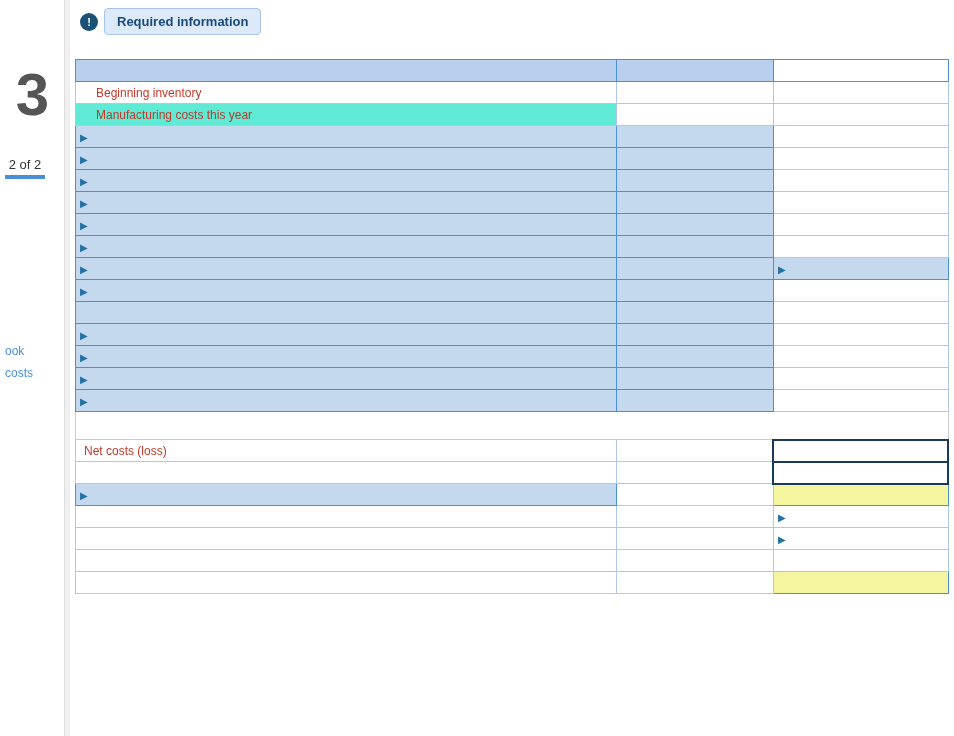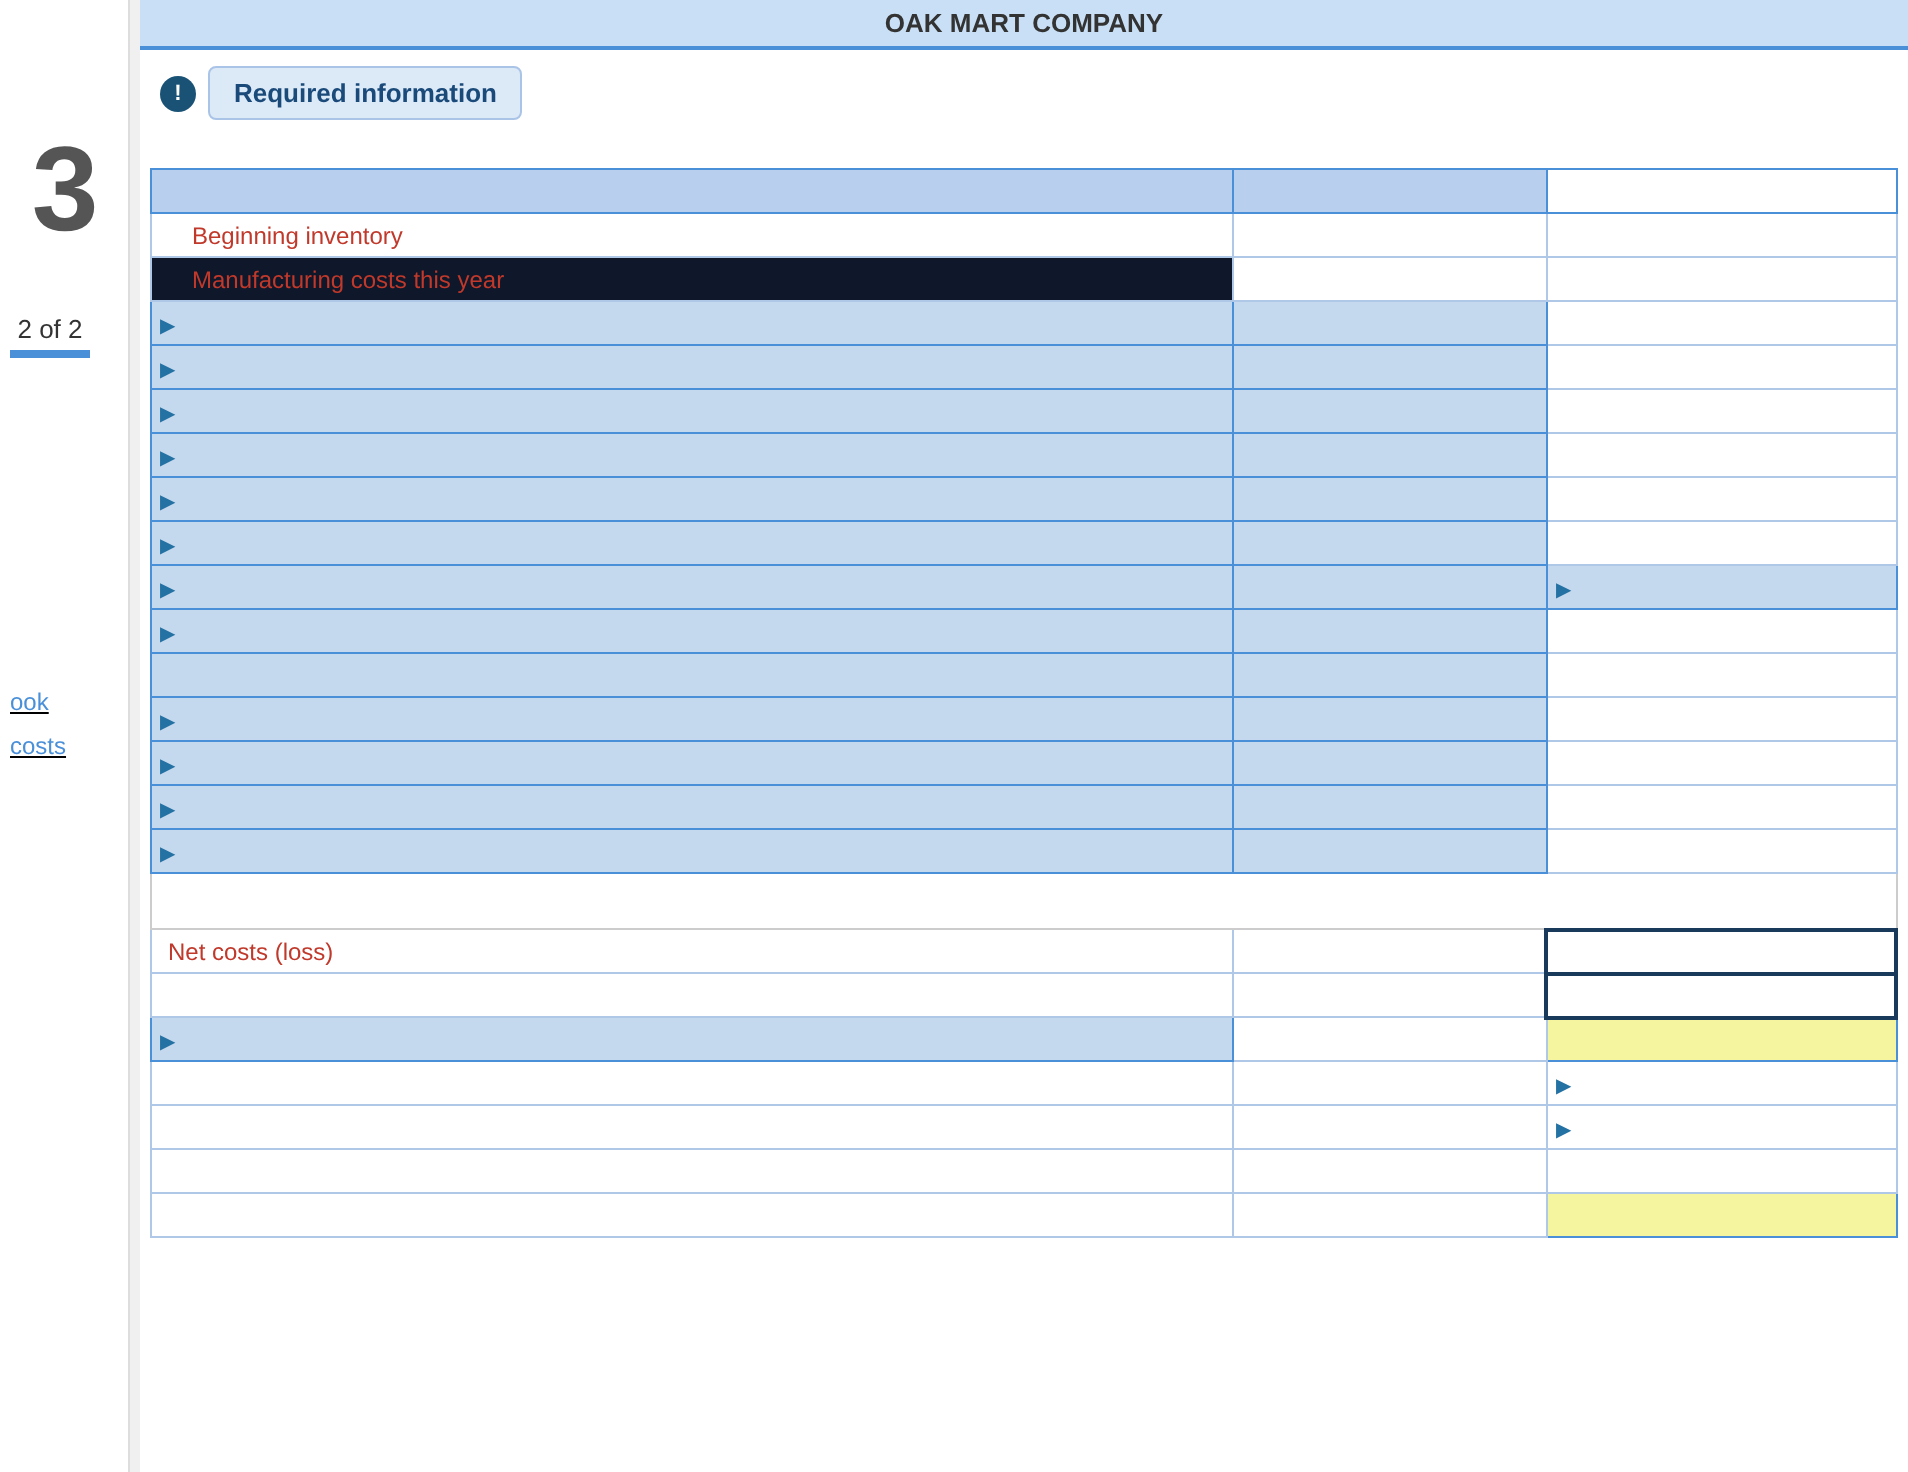--- a/index.html
+++ b/index.html
@@ -63,21 +63,20 @@
       color: #555;
       width: 65px;
       text-align: center;
     }
 
     .sidebar-links {
       position: absolute;
       left: 0;
       top: 340px;
       width: 44px;
-      text-decoration: underline;
     }
 
     .sidebar-link {
       color: #4a90d9;
       font-size: 12px;
       padding: 4px 5px;
       cursor: pointer;
     }
 
     .main-content {
@@ -180,23 +179,20 @@
     <div class="page-number-bar"></div>
   </div>
   <div class="sidebar-links">
     <div class="sidebar-link">ook</div>
     <div class="sidebar-link">costs</div>
   </div>
 </div>
 
 <div class="main-content">
 
-  <div class="company-header">
-    <span>OAK MART COMPANY</span>
-  </div>
 
   <div class="required-info-banner">
     <div class="info-icon">!</div>
     <div class="required-info-box">
       <span>Required information</span>
     </div>
   </div>
 
   <div class="spreadsheet-container">
     <table>
@@ -213,21 +209,21 @@
           <td style="background:#fff; border:1px solid #4a90d9;"></td>
         </tr>
 
         <tr>
           <td style="background:#fff; border:1px solid #b0c8e8; color:#c0392b; padding-left:20px; font-size:12px;">Beginning inventory</td>
           <td style="background:#fff; border:1px solid #b0c8e8;"></td>
           <td style="background:#fff; border:1px solid #b0c8e8;"></td>
         </tr>
 
         <tr>
-          <td style="background:#0f172a; border:1px solid #b0c8e8; color:#c0392b; padding-left:20px; font-size:12px;">Manufacturing costs this year</td>
+          <td style="background:#5eead4; border:1px solid #b0c8e8; color:#c0392b; padding-left:20px; font-size:12px;">Manufacturing costs this year</td>
           <td style="background:#fff; border:1px solid #b0c8e8;"></td>
           <td style="background:#fff; border:1px solid #b0c8e8;"></td>
         </tr>
 
         <tr>
           <td style="background:#c5d9ee; border:1px solid #4a90d9;"><span class="arrow-indicator">▶</span></td>
           <td style="background:#c5d9ee; border:1px solid #4a90d9;"></td>
           <td style="background:#fff; border:1px solid #b0c8e8;"></td>
         </tr>
 

